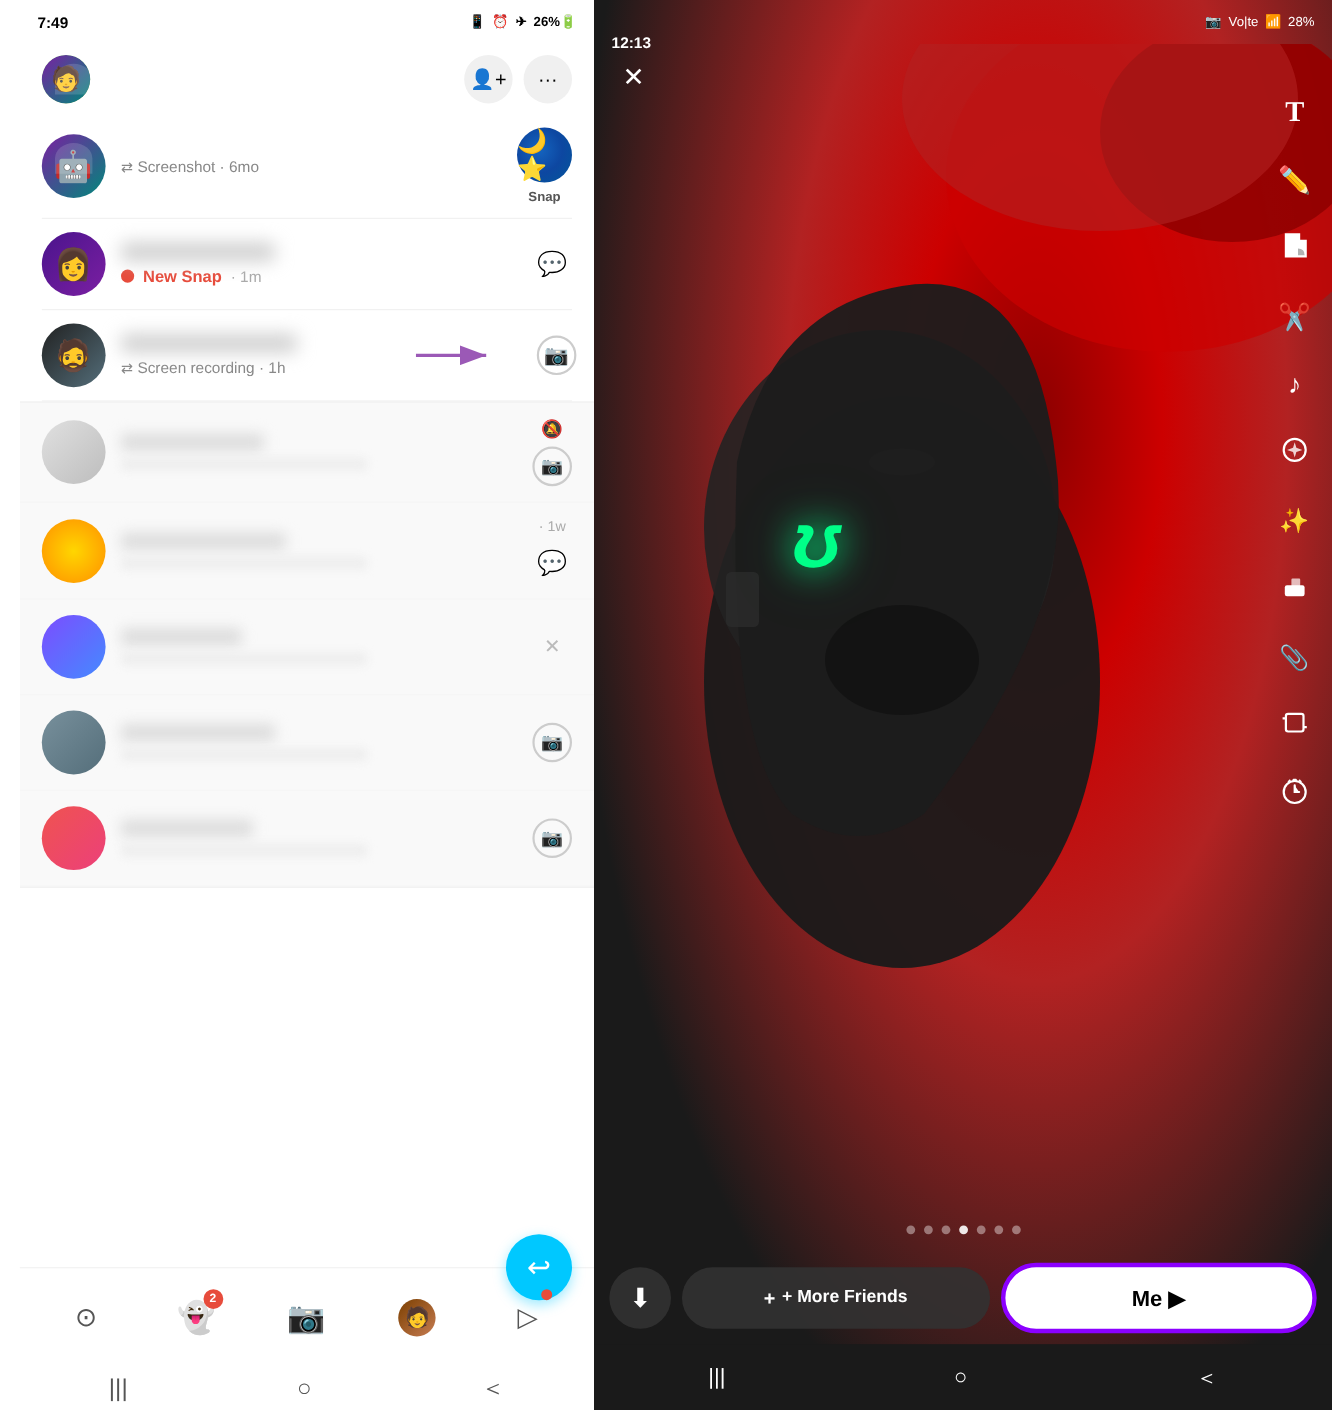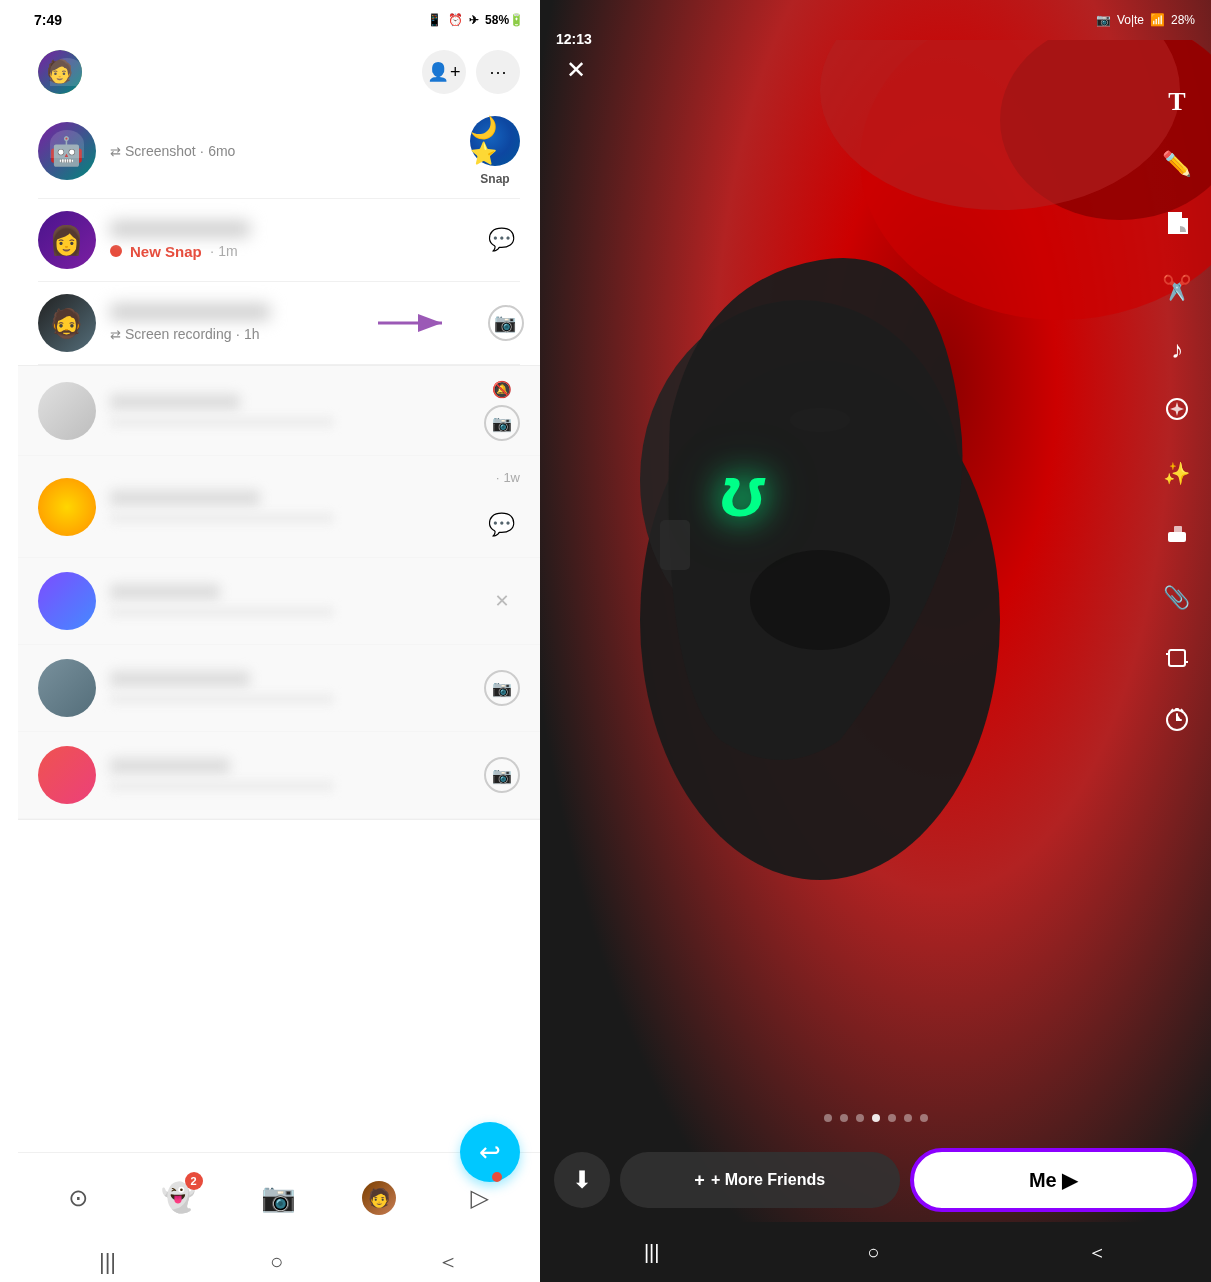--- a/index.html
+++ b/index.html
@@ -406,21 +406,21 @@
 <body>
 
 <div class="left-panel">
 
   <div class="status-bar-left">
     <span class="status-left-time">7:49</span>
     <div class="status-left-icons">
       <span>📱</span>
       <span>⏰</span>
       <span>✈</span>
-      <span>58%🔋</span>
+      <span>26%🔋</span>
     </div>
   </div>
 
   <div class="header">
     <div class="header-avatar">
       <div class="myai-face" style="width:44px;height:44px;font-size:22px;">🧑</div>
     </div>
     <div class="header-actions">
       <div class="header-btn">
         <span>👤+</span>
@@ -514,21 +514,21 @@
           </div>
         </div>
       </div>
 
       <div class="blurred-row">
         <div class="blurred-avatar" style="background: radial-gradient(circle, #ffd600, #ff8f00);"></div>
         <div class="blurred-content">
           <div class="blurred-name" style="width:150px;"></div>
           <div class="blurred-sub"></div>
         </div>
-        <div style="display:flex;flex-direction:column;align-items:flex-end;gap:22px;">
+        <div style="display:flex;flex-direction:column;align-items:center;gap:8px;">
           <span class="week-text">· 1w</span>
           <div class="chat-icon-message">
             <span style="font-size:22px;color:#bbb;">💬</span>
           </div>
         </div>
       </div>
 
       <div class="blurred-row">
         <div class="blurred-avatar" style="background: linear-gradient(135deg, #7c4dff, #448aff);"></div>
         <div class="blurred-content">

